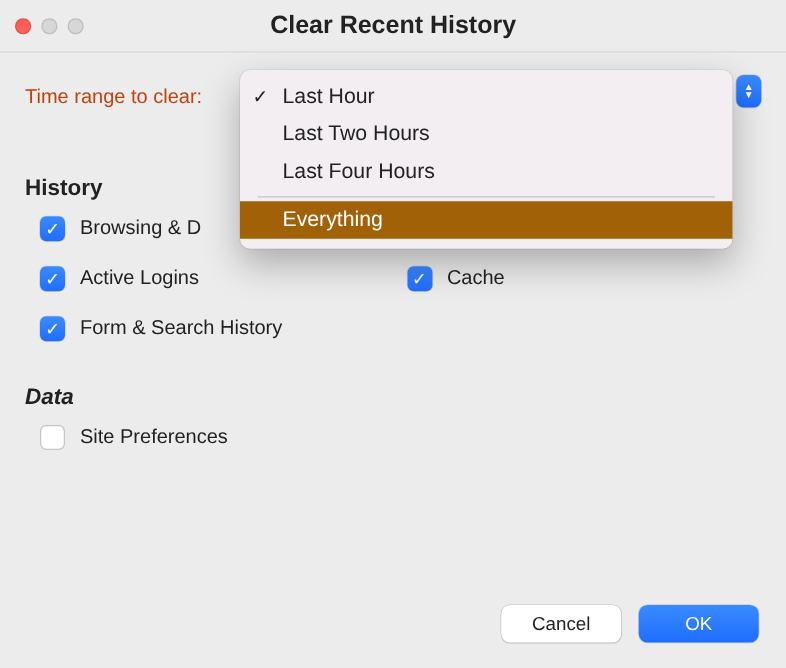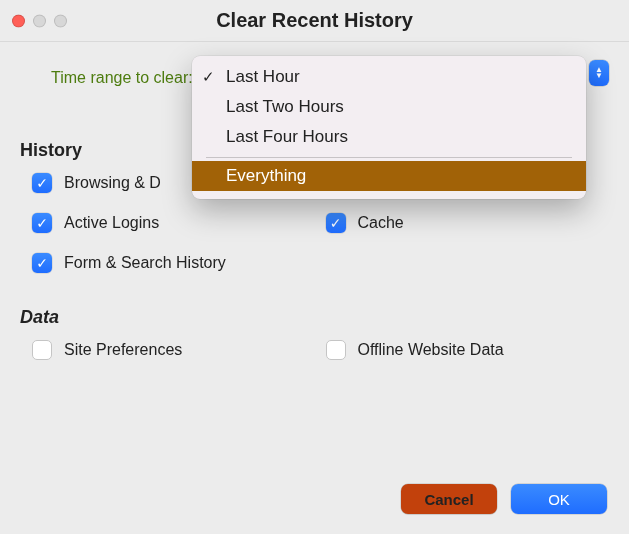--- a/index.html
+++ b/index.html
@@ -50,22 +50,21 @@
       position: relative;
     }
     .row-trc {
       display: flex;
       align-items: center;
       gap: 8px;
       height: 36px;
     }
     .row-trc label {
       font-size: 16px;
-      color: #4d7c0f;
-      margin-left: 31px;
+      color: #c2410c;
     }
     .stepper-knob {
       position: absolute;
       right: 20px;
       top: 18px;
       width: 20px;
       height: 26px;
       background: linear-gradient(#3a8bff,#1f6dff);
       border-radius: 6px;
       display:flex;
@@ -132,24 +131,23 @@
       height: 30px;
       border-radius: 7px;
       display:flex;
       align-items:center;
       justify-content:center;
       font-size: 15px;
       border: none;
       cursor: pointer;
     }
     .btn.cancel {
-      background: #c2410c;
+      background: #ffffff;
       color: #222;
       box-shadow: 0 0 0 0.5px rgba(0,0,0,0.18), 0 1px 1px rgba(0,0,0,0.06);
-      font-weight: bold;
     }
     .btn.ok {
       background: linear-gradient(#3a8bff,#1f6dff);
       color:#fff;
       box-shadow: 0 0 0 0.5px rgba(0,0,0,0.2);
     }
     
     .dropdown {
       position: absolute;
       left: 192px;
@@ -262,24 +260,20 @@
   </div>
 
   <div class="section-title data">Data</div>
   <div class="grid">
 
     <div class="checkrow">
       <div class="cbox unchecked"></div>
       <span class="chk-label">Site Preferences</span>
     </div>
 
-    <div class="checkrow">
-      <div class="cbox unchecked"></div>
-      <span class="chk-label">Offline Website Data</span>
-    </div>
 
   </div>
 
 </div>
 
 <div class="buttons">
   <button class="btn cancel">Cancel</button>
   <button class="btn ok">OK</button>
 </div>
 

